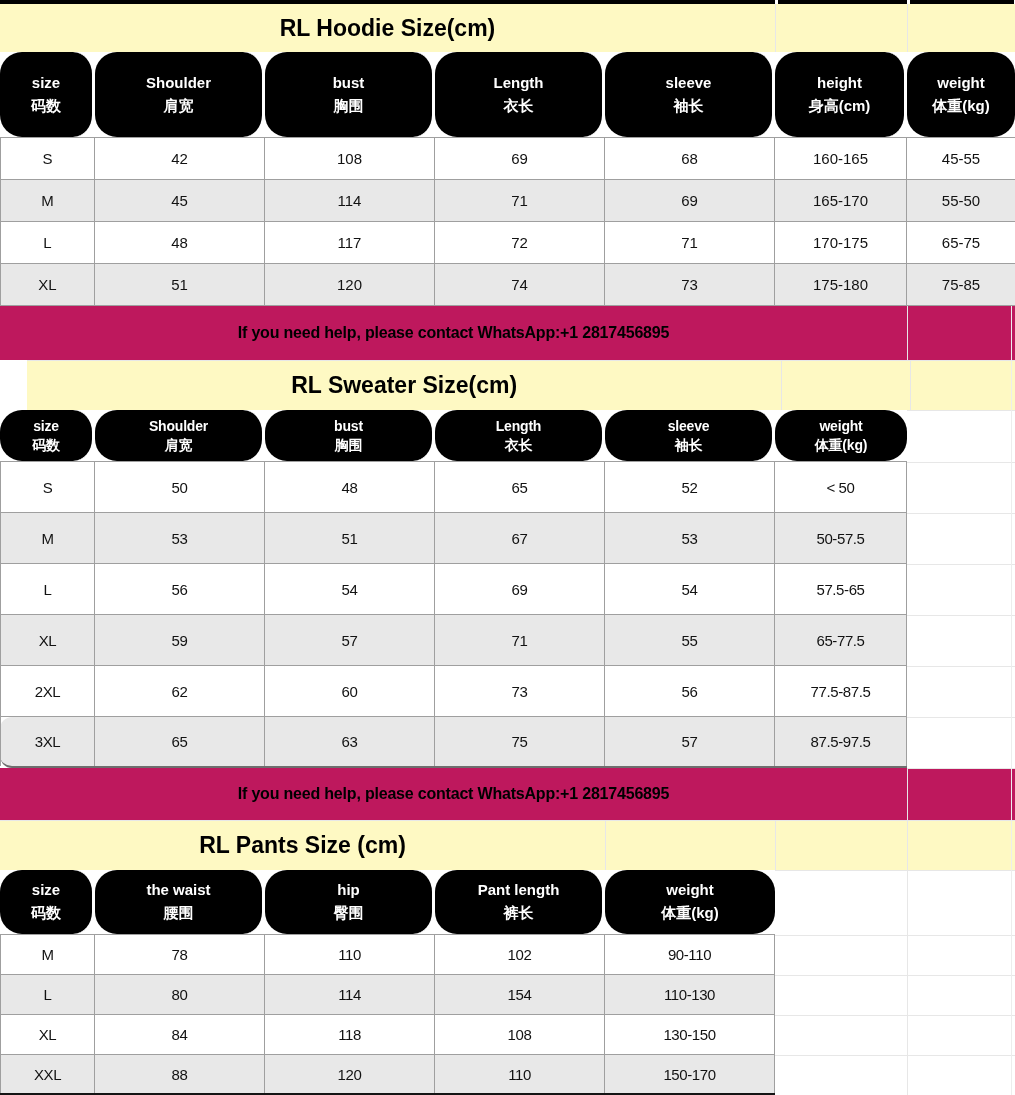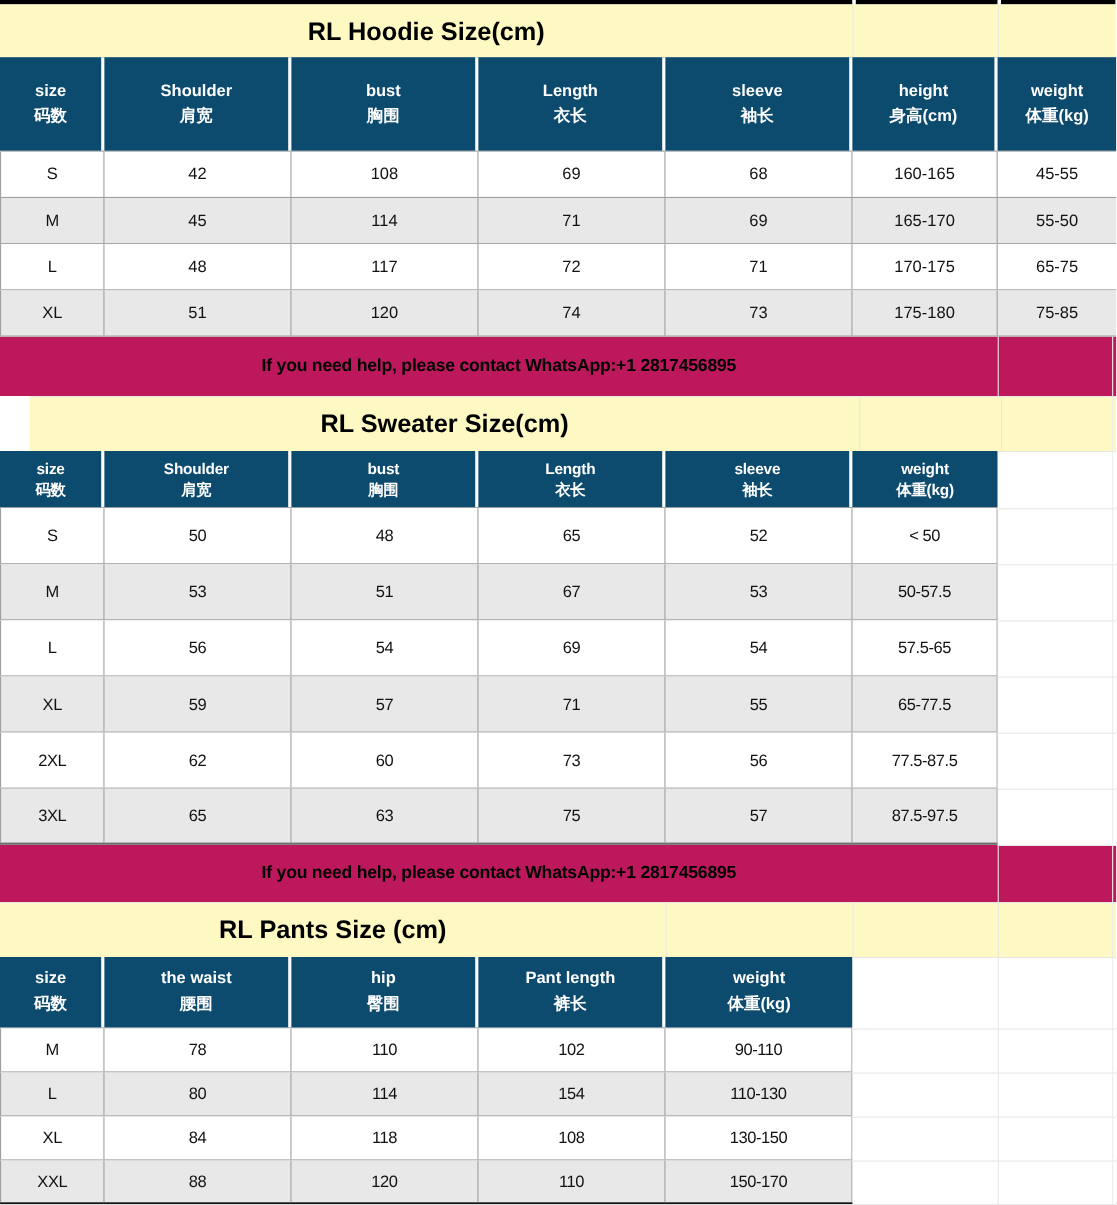--- a/index.html
+++ b/index.html
@@ -23,23 +23,23 @@
     display: flex; align-items: center; justify-content: center;
     font-weight: 700; font-size: 23px; letter-spacing: 0;
   }
   .w775 { width: 775px; } .w605 { width: 605px; }
   .gutcell { border-left: 1px solid #e7e7e7; height: 100%; }
   .gw170 { width: 170px; } .gw132 { width: 132px; } .gw108 { width: 108px; }
 
   
   .thead { display: flex; border-bottom: 1px solid #9f9f9f; }
   .hcell {
-    background: #0c4a6e; color: #fff;
+    background: #000000; color: #fff;
     display: flex; flex-direction: column; align-items: center; justify-content: center;
-    text-align: center; font-weight: 700; border-right: 3px solid #fff; height: 100%;
+    text-align: center; font-weight: 700; border-right: 3px solid #fff; height: 100%; border-radius: 22px;
   }
   .hcell:last-child { border-right: none; }
   .hcell .en { font-size: 15px; line-height: 1.25; }
   .hcell .zh { font-size: 15px; line-height: 1.25; margin-top: 4px; }
 
   
   .trow { display: flex; border-bottom: 1px solid #9f9f9f; background: #fff; }
   .trow.alt { background: #e8e8e8; }
   .dcell {
     display: flex; align-items: center; justify-content: center;
@@ -51,21 +51,21 @@
   .c0 { width: 95px; } .c1, .c2, .c3, .c4 { width: 170px; } .c5 { width: 132px; } .c6 { width: 108px; }
 
   .t0 .thead { height: 86px; }
   .t0 .trow { height: 42px; }
   .t0 .dcell.c6 { border-right: none; }
 
   .t1sec .title-row { height: 50px; border-top: 1px solid #e7e7e7; margin-left: 27px; }
   .t1 .thead { height: 52px; }
   .t1 .hcell .en, .t1 .hcell .zh { font-size: 14px; margin-top: 1px; letter-spacing: -0.2px; }
   .t1 .trow { height: 51px; }
-  .t1 .trow:last-child { border-bottom: 2px solid #6e6e6e; }
+  .t1 .trow:last-child { border-bottom: 2px solid #6e6e6e; border-radius: 12px; }
   .t1 .dcell { letter-spacing: -0.4px; }
 
   .t2sec .title-row { height: 50px; border-top: 1px solid #e7e7e7; }
   .t2 .thead { height: 65px; }
   .t2 .trow { height: 40px; }
   .t2 .trow:last-child { border-bottom: 2px solid #141414; }
   .t2 .dcell { letter-spacing: -0.4px; }
 
   
   .contact-row { display: flex; height: 54px; background: #be185d; }

